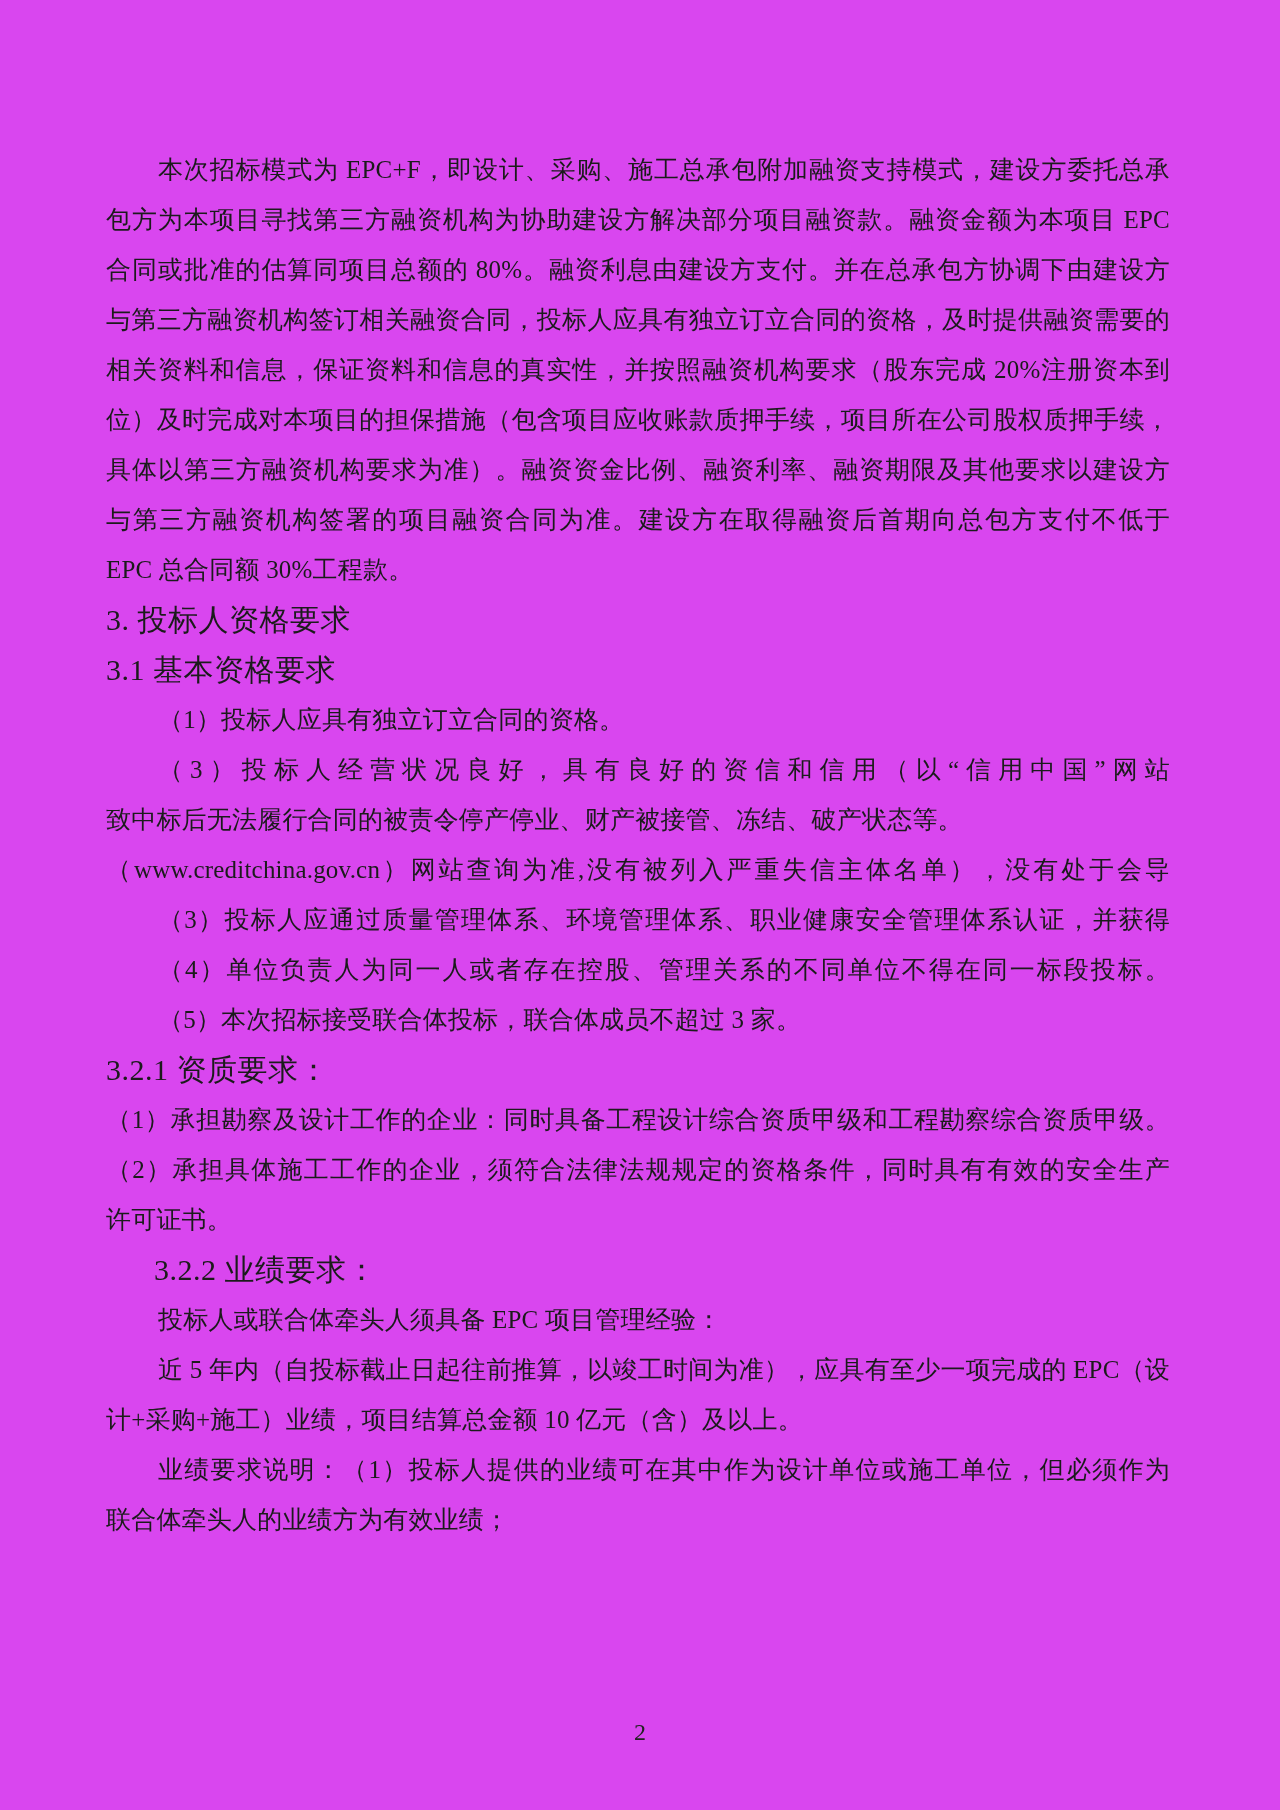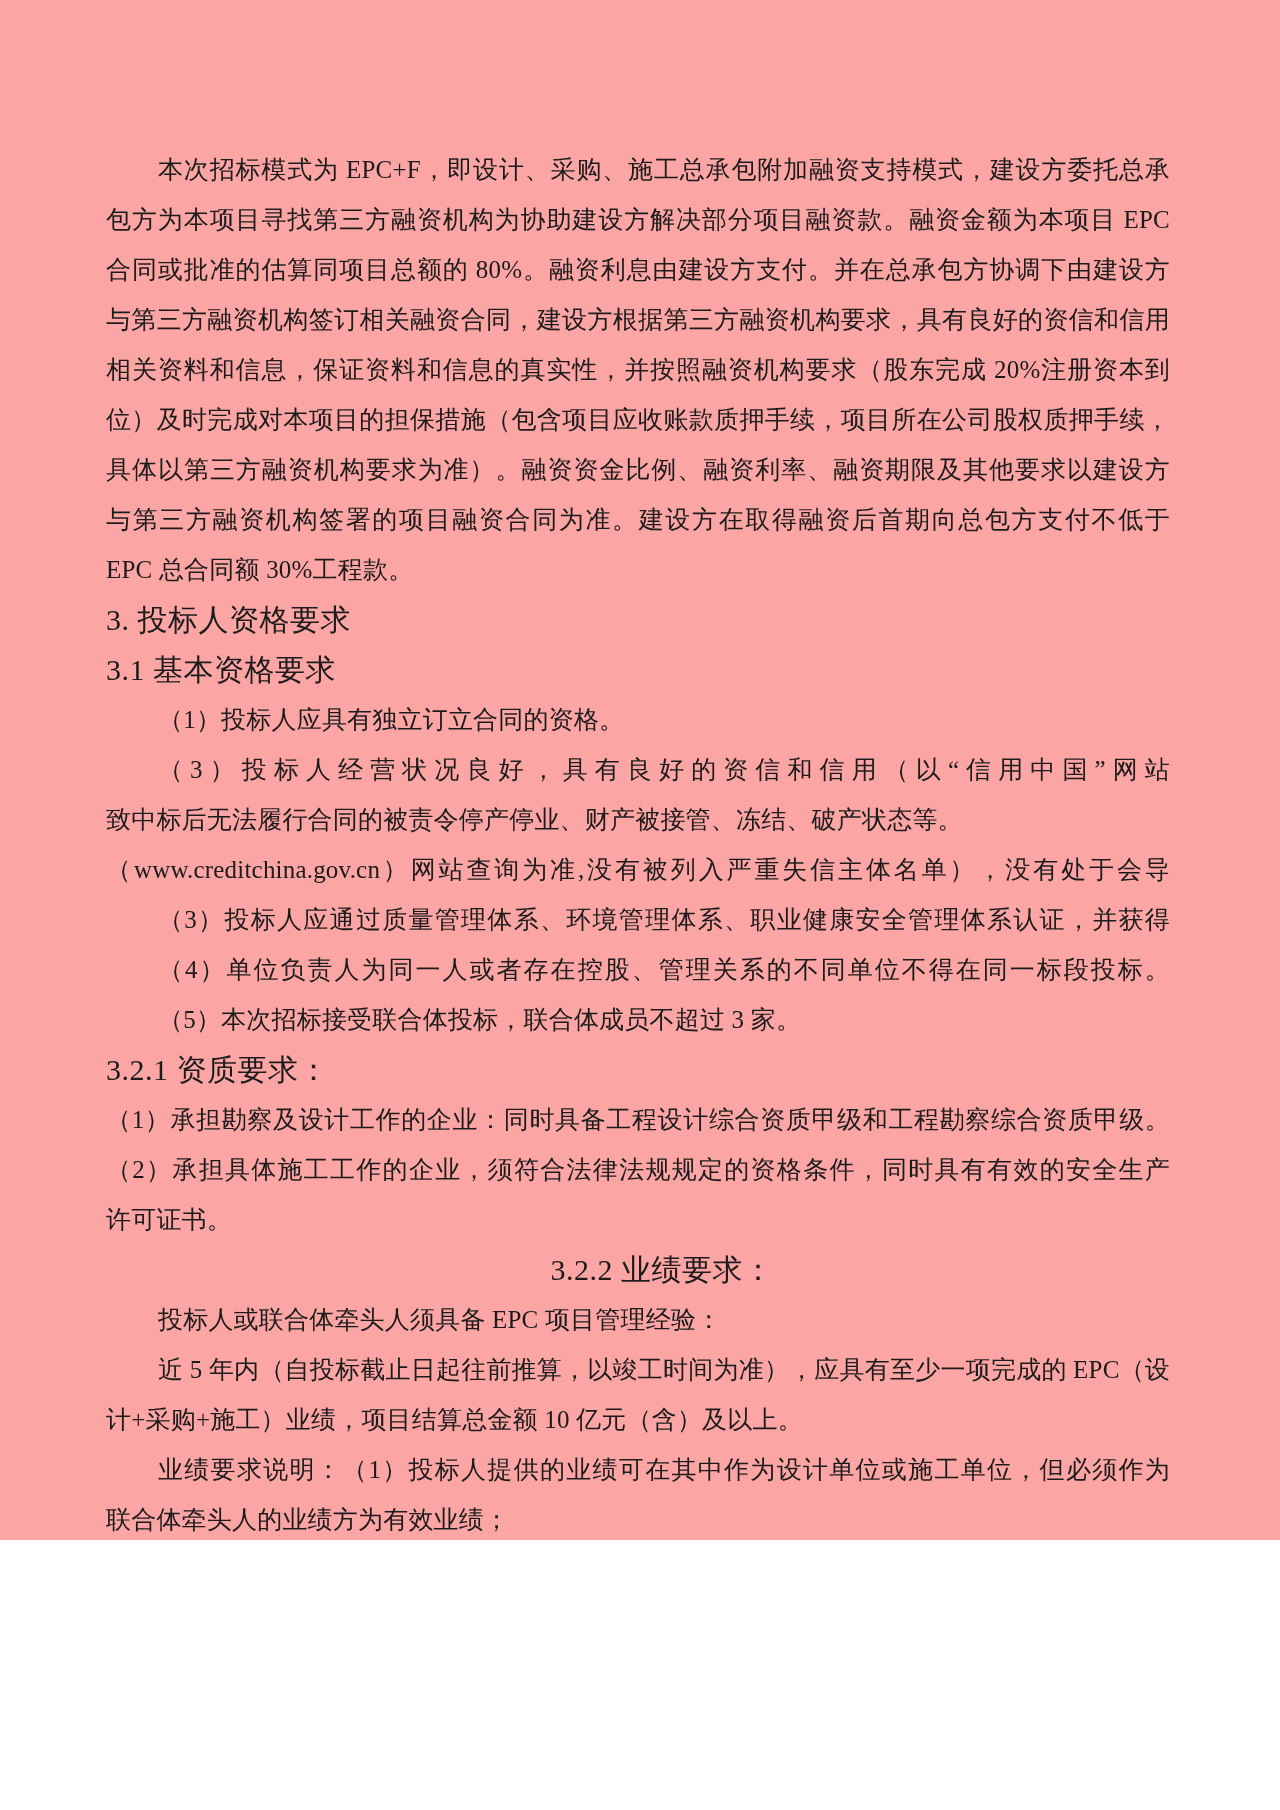--- a/index.html
+++ b/index.html
@@ -3,22 +3,22 @@
 <meta charset="utf-8">
 <style>
   html, body {
     margin: 0;
     padding: 0;
     background: #ffffff;
   }
   .page {
     position: relative;
     width: 1280px;
-    height: 1540px;
-    background: #fca5a5;
+    height: 1810px;
+    background: #d946ef;
     color: #1b1b1b;
     font-family: "Liberation Serif", "DejaVu Serif", serif;
     overflow: hidden;
   }
   .content {
     position: absolute;
     left: 106px;
     top: 145px;
     width: 1064px;
   }
@@ -42,42 +42,41 @@
   }
   
   .h {
     font-weight: normal;
     font-size: 30px;
     letter-spacing: 0.5px;
   }
   
   .h-ind {
     margin-left: 48px;
-    text-align: center;
   }
   .footer {
     position: absolute;
     left: 0;
     top: 1712px;
     width: 100%;
     text-align: center;
     font-size: 24px;
     line-height: 40px;
     color: #222222;
   }
 </style>
 </head>
 <body>
 
 <div class="page">
   <div class="content">
     <p class="ln ind j">本次招标模式为 EPC+F，即设计、采购、施工总承包附加融资支持模式，建设方委托总承</p>
     <p class="ln j">包方为本项目寻找第三方融资机构为协助建设方解决部分项目融资款。融资金额为本项目 EPC</p>
     <p class="ln j">合同或批准的估算同项目总额的 80%。融资利息由建设方支付。并在总承包方协调下由建设方</p>
-    <p class="ln j">与第三方融资机构签订相关融资合同，建设方根据第三方融资机构要求，具有良好的资信和信用</p>
+    <p class="ln j">与第三方融资机构签订相关融资合同，投标人应具有独立订立合同的资格，及时提供融资需要的</p>
     <p class="ln j">相关资料和信息，保证资料和信息的真实性，并按照融资机构要求（股东完成 20%注册资本到</p>
     <p class="ln j">位）及时完成对本项目的担保措施（包含项目应收账款质押手续，项目所在公司股权质押手续，</p>
     <p class="ln j">具体以第三方融资机构要求为准）。融资资金比例、融资利率、融资期限及其他要求以建设方</p>
     <p class="ln j">与第三方融资机构签署的项目融资合同为准。建设方在取得融资后首期向总包方支付不低于</p>
     <p class="ln">EPC 总合同额 30%工程款。</p>
     <p class="ln h">3. 投标人资格要求</p>
     <p class="ln h">3.1 基本资格要求</p>
     <p class="ln ind">（1）投标人应具有独立订立合同的资格。</p>
     <p class="ln ind j">（3）投标人经营状况良好，具有良好的资信和信用（以“信用中国”网站</p>
     <p class="ln">致中标后无法履行合同的被责令停产停业、财产被接管、冻结、破产状态等。</p>

